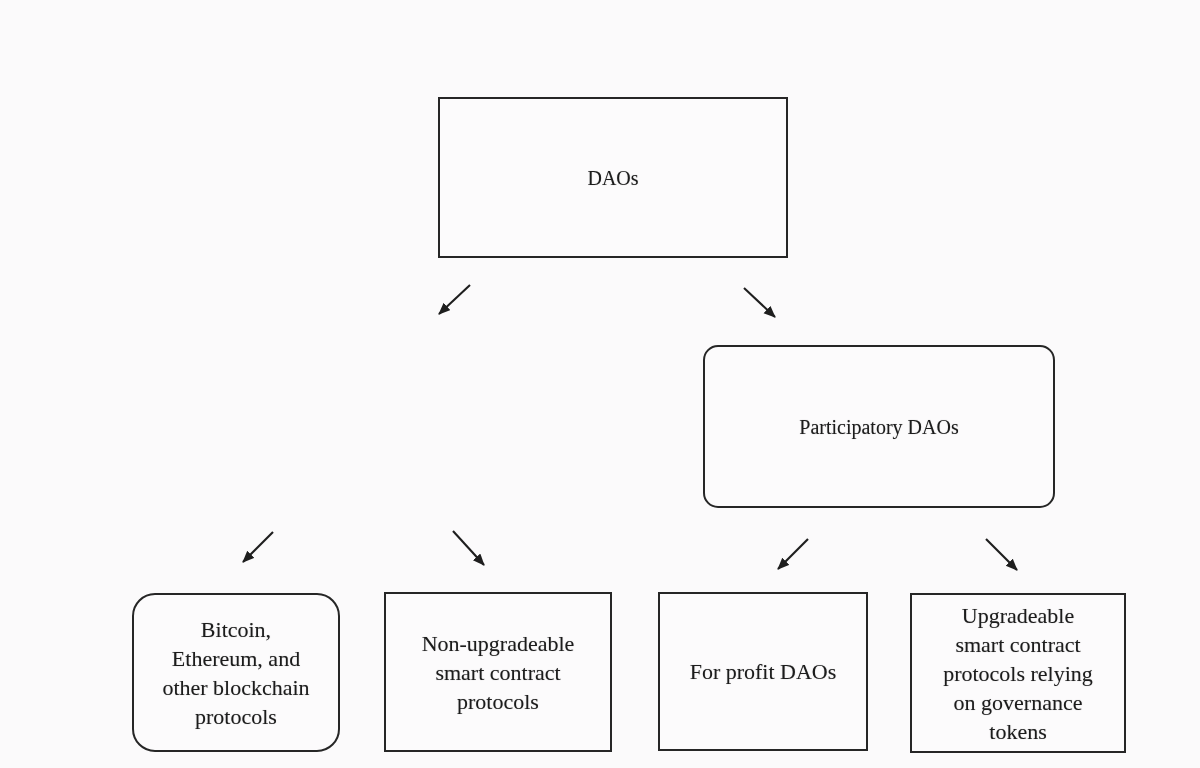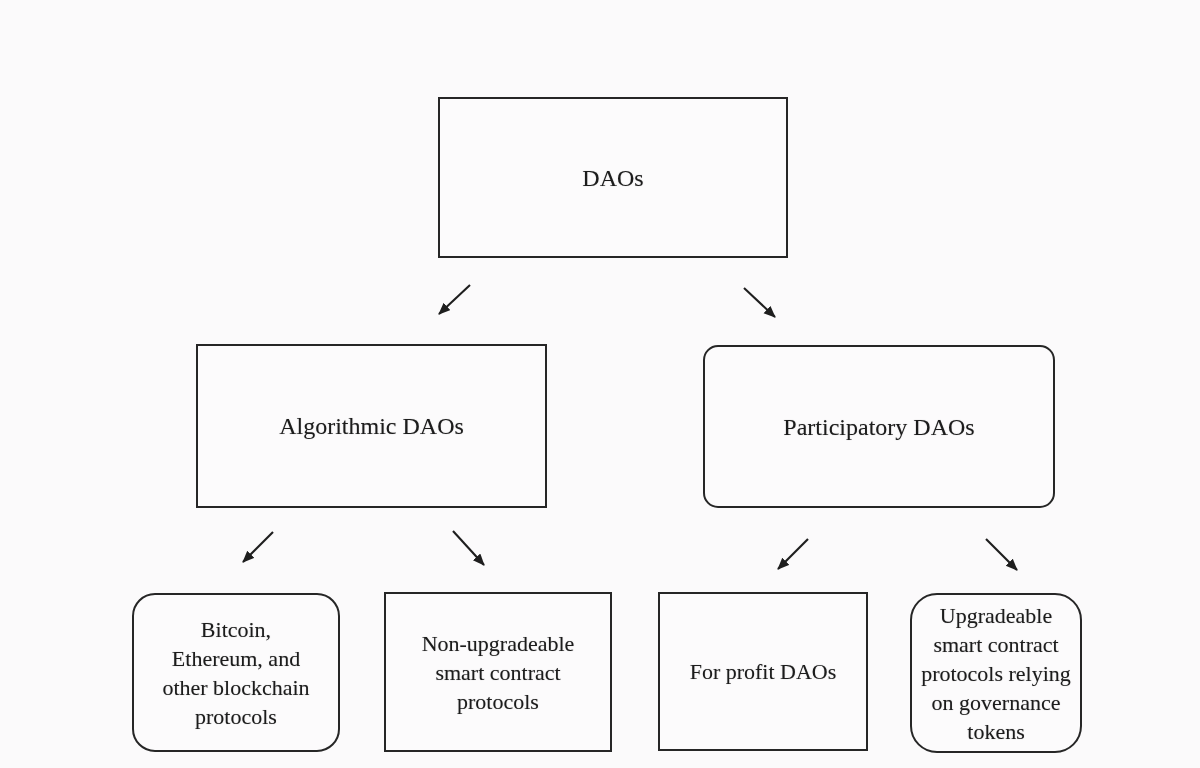--- a/index.html
+++ b/index.html
@@ -41,35 +41,35 @@
     color: #1c1c1c;
     text-align: center;
   }
   .node .label {
     display: block;
     white-space: pre-line;
     text-align: center;
     text-shadow: 0 0 1px rgba(40,40,40,0.35);
   }
   .lvl-big .label {
-    font-size: 24px;
+    font-size: 20px;
     line-height: 30px;
   }
   .lvl-leaf .label {
     font-size: 22px;
     line-height: 29px;
   }
   
   #node-root          { left: 438px; top: 97px;  width: 350px; height: 161px; }
   #node-algorithmic   { left: 196px; top: 344px; width: 351px; height: 164px; }
   #node-participatory { left: 703px; top: 345px; width: 352px; height: 163px; border-radius: 15px; }
   #node-leaf-bitcoin      { left: 132px; top: 593px; width: 208px; height: 159px; border-radius: 23px; }
   #node-leaf-nonupgrade   { left: 384px; top: 592px; width: 228px; height: 160px; }
   #node-leaf-forprofit    { left: 658px; top: 592px; width: 210px; height: 159px; }
-  #node-leaf-upgradeable  { left: 910px; top: 593px; width: 172px; height: 160px; border-radius: 27px; }
+  #node-leaf-upgradeable  { left: 910px; top: 593px; width: 216px; height: 160px; }
 </style>
 </head>
 <body>
 
 <div class="stage">
 
   <svg class="edges" viewBox="0 0 1200 768" xmlns="http://www.w3.org/2000/svg">
     <defs>
       <marker id="ah" markerUnits="userSpaceOnUse" markerWidth="14" markerHeight="12" refX="11" refY="5" orient="auto">
         <path class="head" d="M0,0 L12,5 L0,10 Z"></path>
@@ -80,23 +80,20 @@
     <line x1="273" y1="532" x2="243" y2="562" marker-end="url(#ah)"></line>
     <line x1="453" y1="531" x2="484" y2="565" marker-end="url(#ah)"></line>
     <line x1="808" y1="539" x2="778" y2="569" marker-end="url(#ah)"></line>
     <line x1="986" y1="539" x2="1017" y2="570" marker-end="url(#ah)"></line>
   </svg>
 
   <div class="node lvl-big" id="node-root">
     <span class="label">DAOs</span>
   </div>
 
-  <div class="node lvl-big" id="node-algorithmic">
-    <span class="label">Algorithmic DAOs</span>
-  </div>
 
   <div class="node lvl-big" id="node-participatory">
     <span class="label">Participatory DAOs</span>
   </div>
 
   <div class="node lvl-leaf" id="node-leaf-bitcoin">
     <span class="label">Bitcoin,
 Ethereum, and
 other blockchain
 protocols</span>

